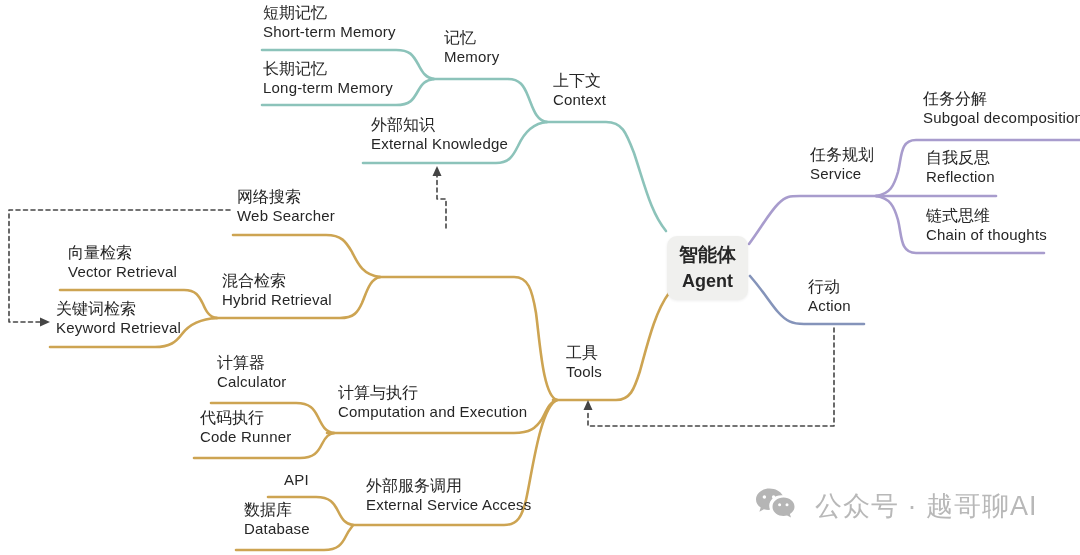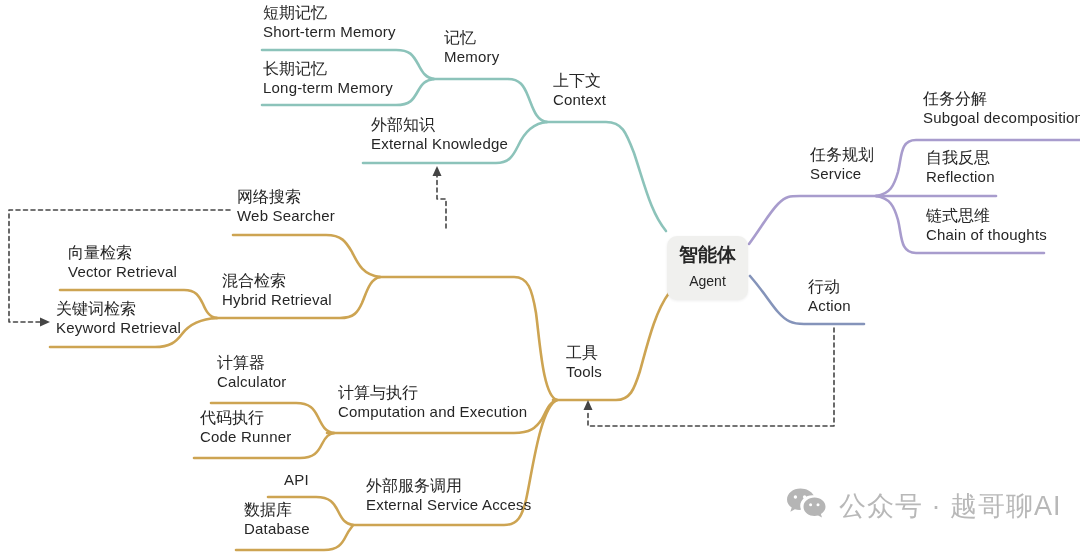--- a/index.html
+++ b/index.html
@@ -10,23 +10,23 @@
   #wires{position:absolute;left:0;top:0;width:1080px;height:555px;}
   .label{position:absolute;white-space:nowrap;line-height:18px;}
   .label .zh{font-size:16px;height:18px;}
   .label .en{font-size:15px;margin-top:1px;letter-spacing:.2px;}
   .agent-box{
     position:absolute;left:667px;top:228px;width:81px;height:64px;
     background:#f0f0ee;border-radius:10px;box-shadow:0 1px 3px rgba(0,0,0,.07);
     display:flex;flex-direction:column;align-items:center;justify-content:center;margin-top:8px;
   }
   .agent-box .zh{font-size:19px;font-weight:bold;line-height:22px;}
-  .agent-box .en{font-size:14px;font-weight:normal;line-height:22px;margin-top:4px;}
+  .agent-box .en{font-size:18px;font-weight:bold;line-height:22px;margin-top:4px;}
   .watermark{
-    position:absolute;left:784px;top:485px;display:flex;align-items:center;gap:11px;
+    position:absolute;left:753px;top:485px;display:flex;align-items:center;gap:18px;
     color:#b8b8b8;
     text-align:right;
   }
   .watermark .wm-text{font-size:27px;letter-spacing:1px;}
 </style>
 </head>
 <body>
 
 <div id="stage">
 

